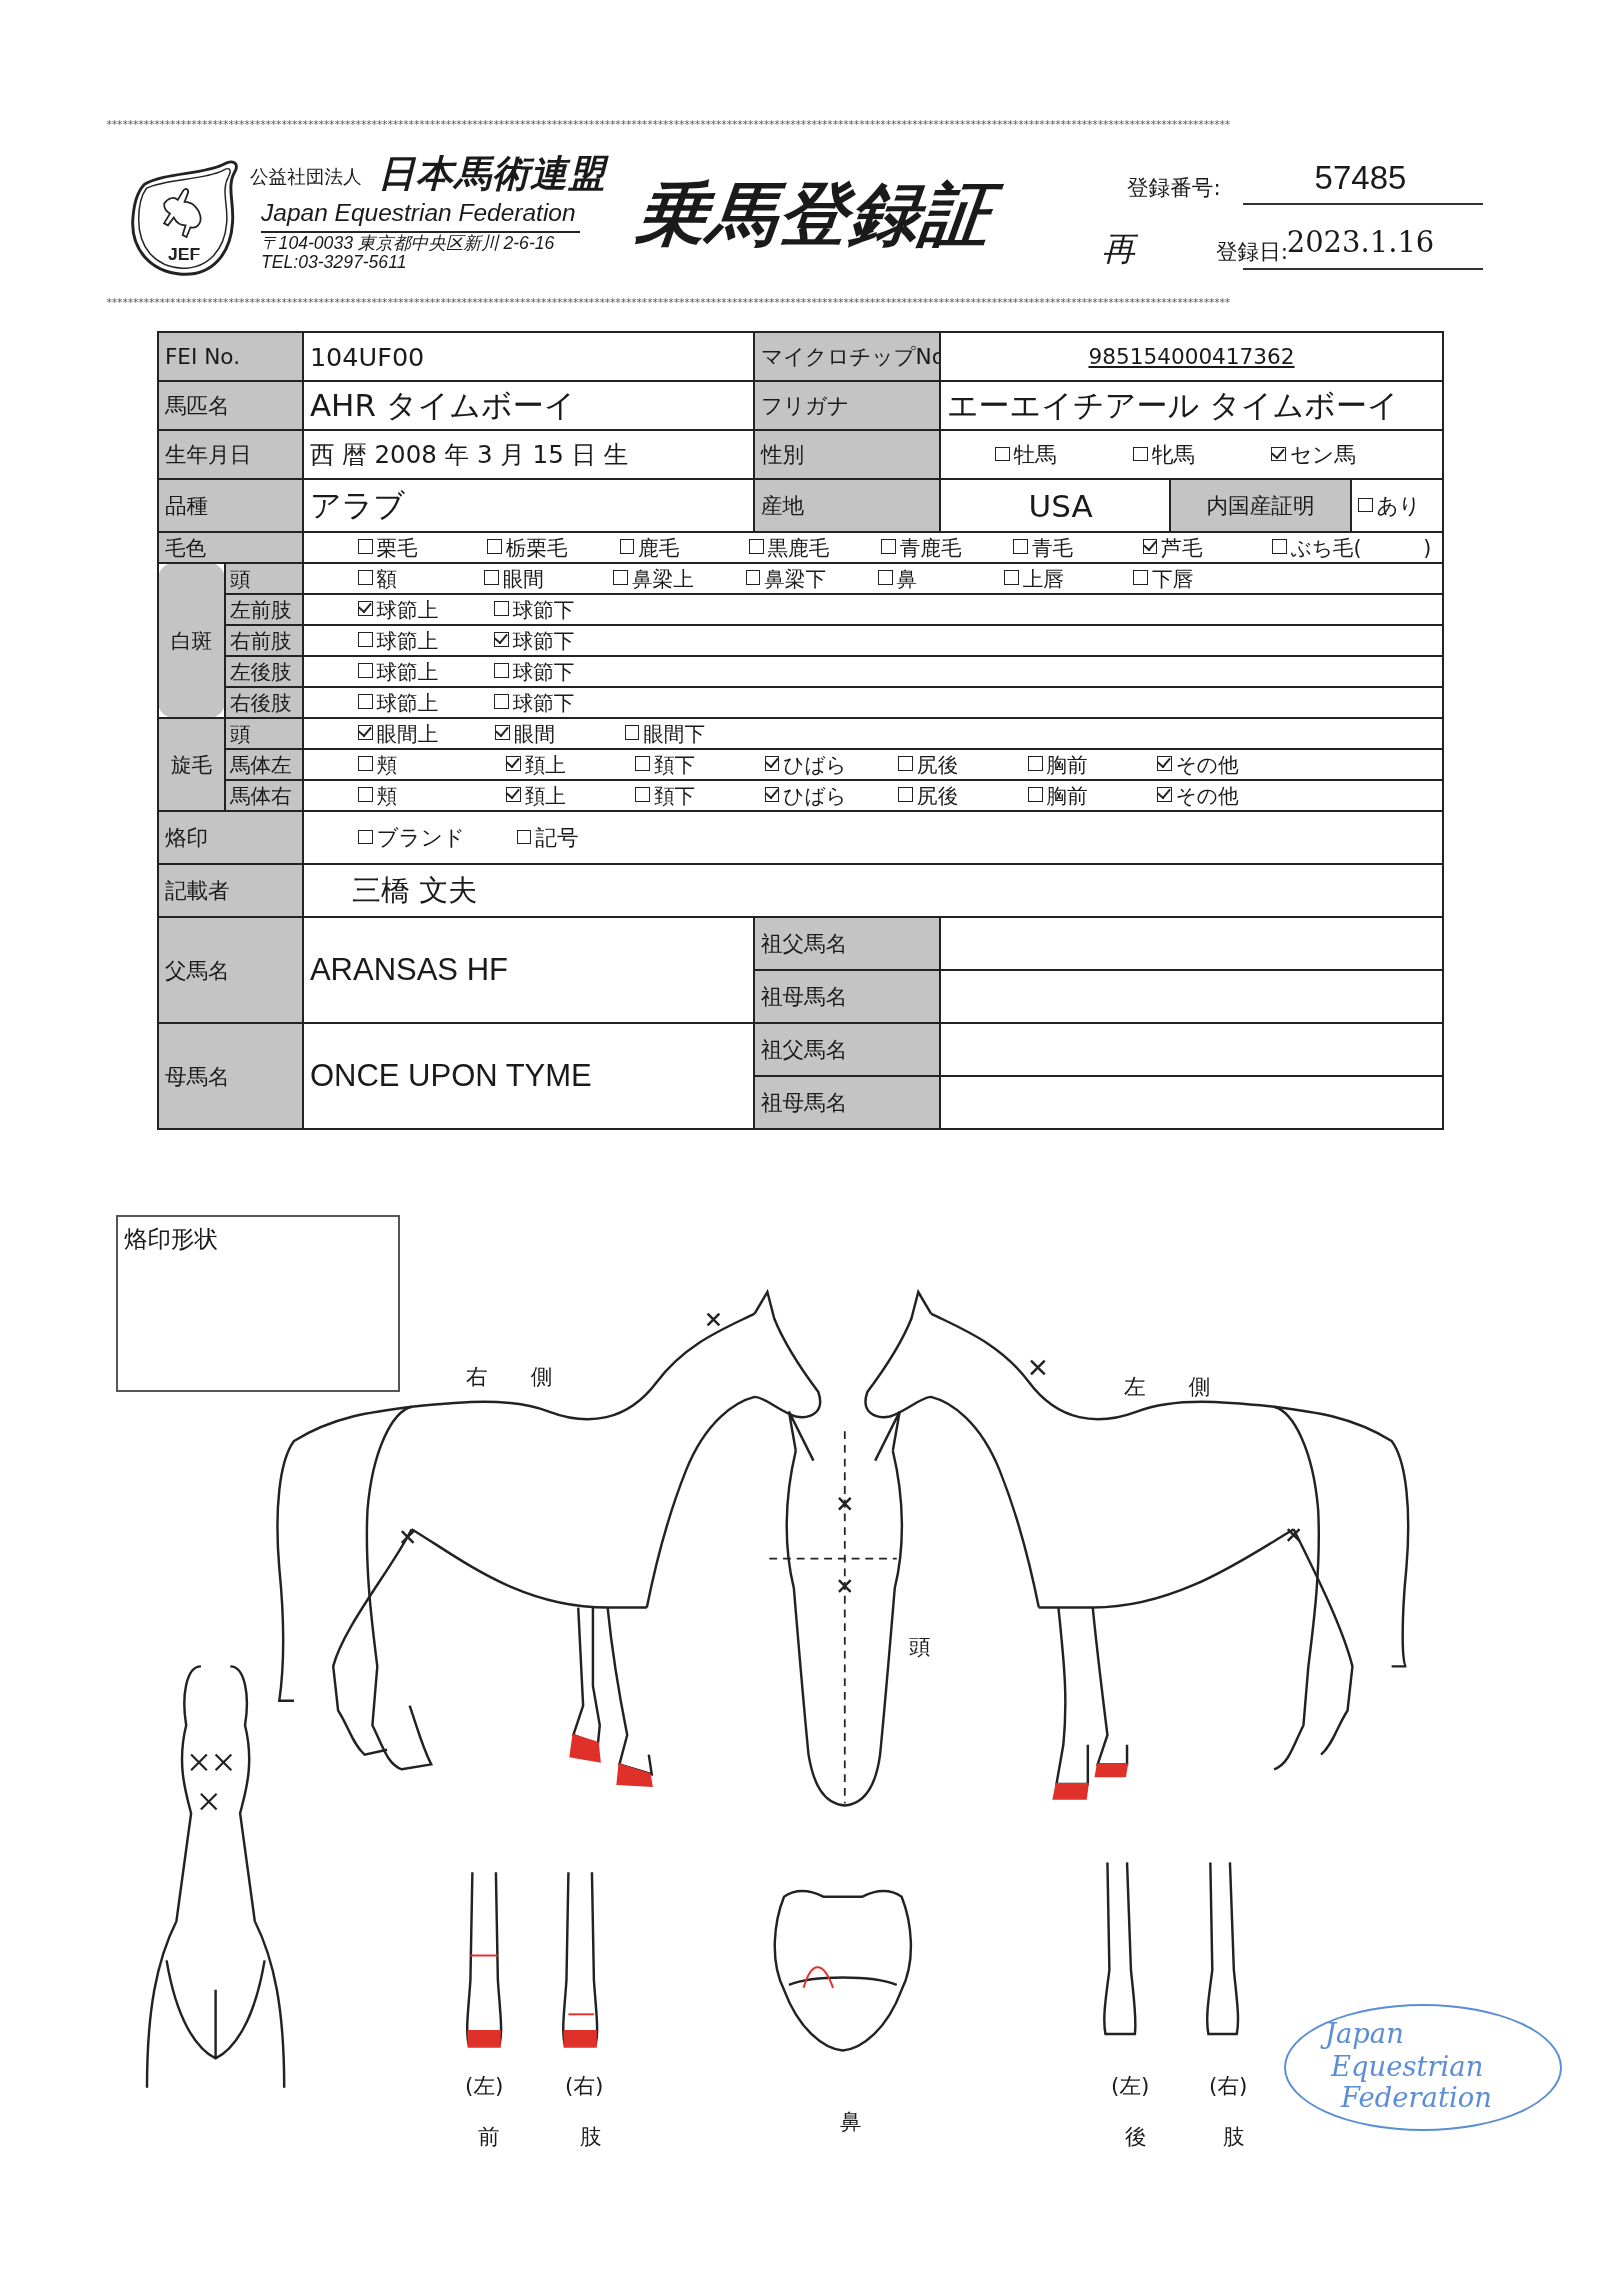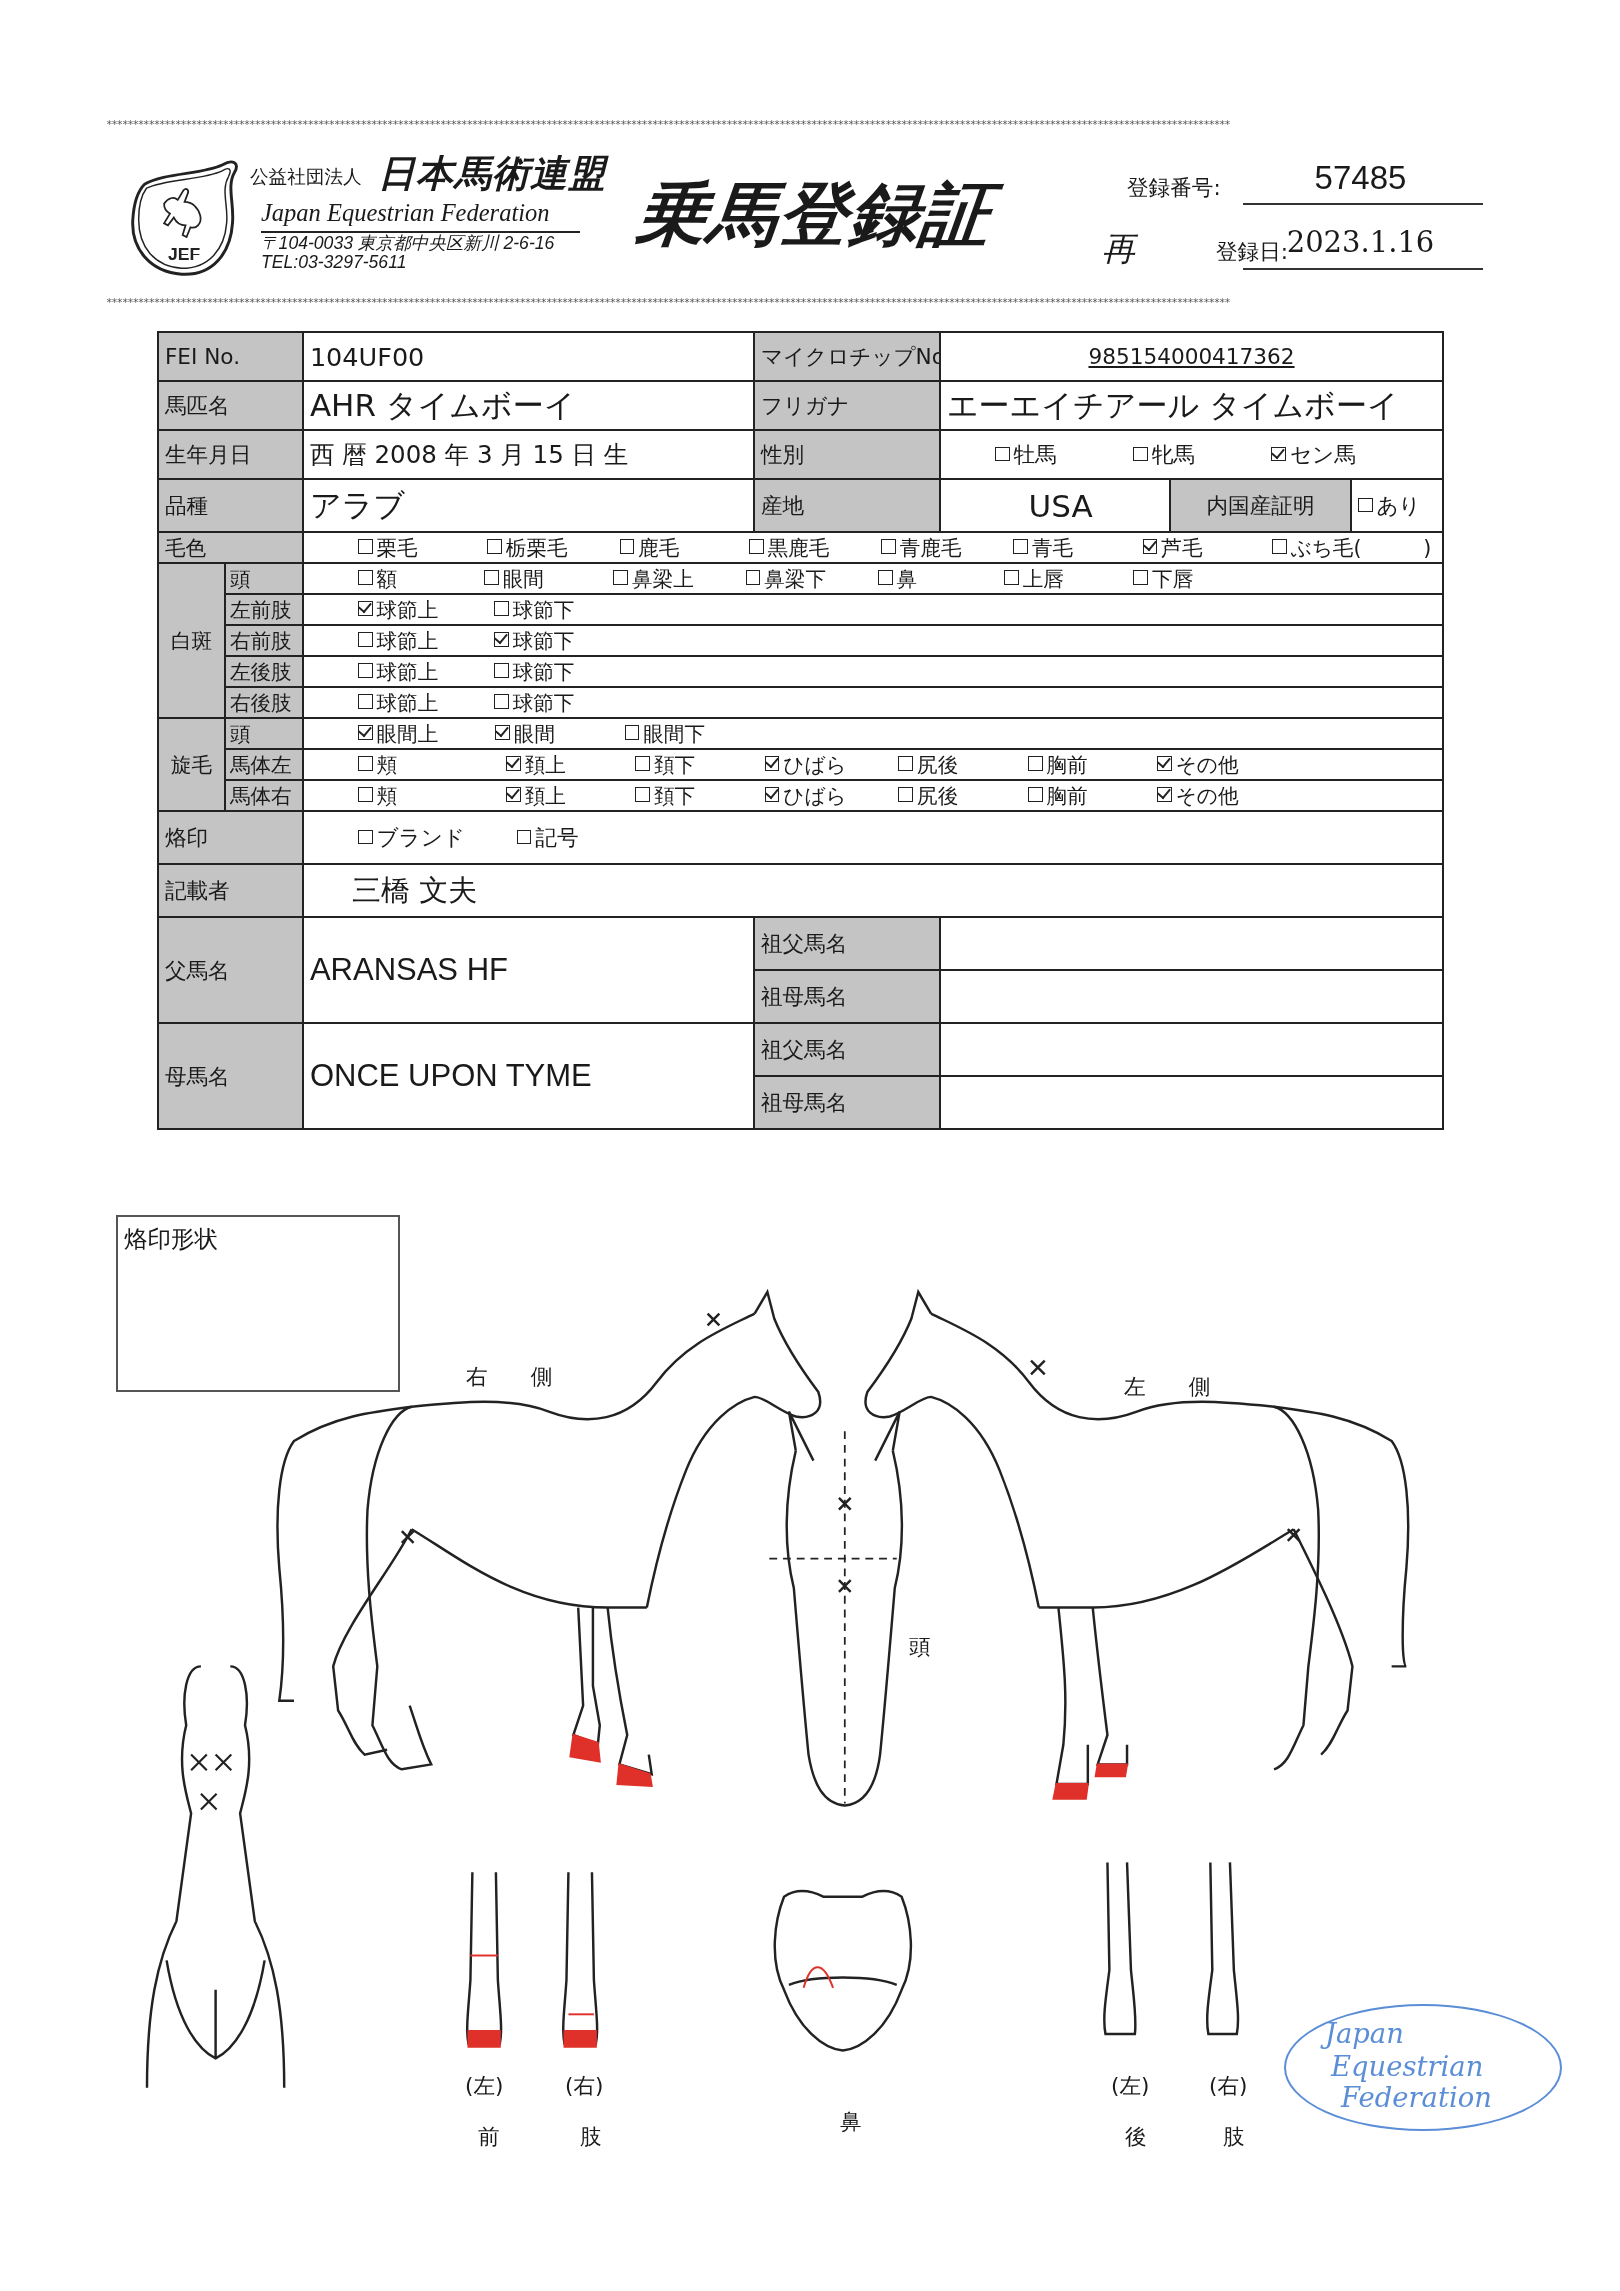--- a/index.html
+++ b/index.html
@@ -1,21 +1,21 @@
 <!DOCTYPE html>
 <html><head>
 <meta charset="utf-8">
 <style>
   html,body{margin:0;padding:0;background:#fff;}
   body{width:1620px;height:2292px;position:relative;overflow:hidden;font-family:"DejaVu Sans","Liberation Sans",sans-serif;color:#1a1a1a;}
   .stars{position:absolute;left:106px;width:1404px;height:13.7px;overflow:hidden;white-space:nowrap;font-family:"DejaVu Sans Mono",monospace;font-size:10.8px;letter-spacing:-1.2px;color:#555;line-height:13.7px;}
   .logo-wrap{position:absolute;left:125px;top:155px;width:127px;height:127px;}
   .org-small{position:absolute;left:250px;top:164px;font-size:18.6px;}
   .org-big{position:absolute;left:378px;top:149px;font-size:37px;font-weight:bold;font-style:italic;letter-spacing:1px;}
-  .org-en{position:absolute;left:261px;top:199px;font-size:24.5px;font-style:italic;font-family:Liberation Serif, serif;}
+  .org-en{position:absolute;left:261px;top:199px;font-size:24.5px;font-style:italic;font-family:Liberation Sans, sans-serif;}
   .org-line{position:absolute;left:261px;top:231px;width:319px;border-top:2px solid #222;}
   .org-addr{position:absolute;left:261px;top:234px;font-size:17.6px;font-style:italic;line-height:18.6px;font-family:"Liberation Sans",sans-serif;}
   .doc-title{position:absolute;left:637px;top:169px;font-size:69px;font-weight:bold;font-style:italic;letter-spacing:2px;transform:skewX(-6deg);}
   .reg-label{position:absolute;font-size:21.6px;}
   .reg-val{position:absolute;font-size:33px;text-align:center;width:235px;}
   .reg-line{position:absolute;border-top:2px solid #333;width:240px;}
   .hand{font-family:"DejaVu Serif",serif;font-style:italic;}
   table.form{position:absolute;left:157px;top:331px;width:1286px;border-collapse:collapse;table-layout:fixed;}
   table.form td{border:2px solid #222;padding:0 5.9px;height:47px;font-size:21.6px;white-space:nowrap;overflow:hidden;}
   table.form td.lbl{background:#c4c4c4;font-size:21.6px;}
@@ -110,21 +110,21 @@
     <td><span class="cb"></span><span>あり</span></td>
   </tr>
   <tr class="small">
     <td class="lbl" colspan="2">毛色</td>
     <td colspan="5">
       <span class="opt"><span class="cb"></span><span>栗毛</span></span><span class="opt" style="margin-right:3.9px"><span class="cb"></span><span>栃栗毛</span></span><span class="opt"><span class="cb"></span><span>鹿毛</span></span><span class="opt" style="margin-right:3.9px"><span class="cb"></span><span>黒鹿毛</span></span><span class="opt" style="margin-right:3.9px"><span class="cb"></span><span>青鹿毛</span></span><span class="opt"><span class="cb"></span><span>青毛</span></span><span class="opt"><span class="cb on"></span><span>芦毛</span></span><span class="opt" style="margin-right:5.9px"><span class="cb"></span><span>ぶち毛(　　　)</span></span><span class="opt" style="margin-right:0"><span class="cb"></span><span>その他(　　　)</span></span>
     </td>
   </tr>
 
   <tr class="small">
-    <td class="lbl" rowspan="5" style="text-align:center;padding:0;">白斑</td>
+    <td class="lbl" rowspan="5" style="text-align:center;padding:0;border-radius:16px;">白斑</td>
     <td class="lbl2">頭</td>
     <td colspan="5">
       <span class="opt" style="margin-right:39px"><span class="cb"></span><span>額</span></span><span class="opt"><span class="cb"></span><span>眼間</span></span><span class="opt" style="margin-right:3.9px"><span class="cb"></span><span>鼻梁上</span></span><span class="opt" style="margin-right:3.9px"><span class="cb"></span><span>鼻梁下</span></span><span class="opt" style="margin-right:39px"><span class="cb"></span><span>鼻</span></span><span class="opt"><span class="cb"></span><span>上唇</span></span><span class="opt"><span class="cb"></span><span>下唇</span></span>
     </td>
   </tr>
   <tr class="small">
     <td class="lbl2">左前肢</td>
     <td colspan="5"><span class="opt" style="margin-right:7.8px"><span class="cb on"></span><span>球節上</span></span><span class="opt"><span class="cb"></span><span>球節下</span></span></td>
   </tr>
   <tr class="small">

